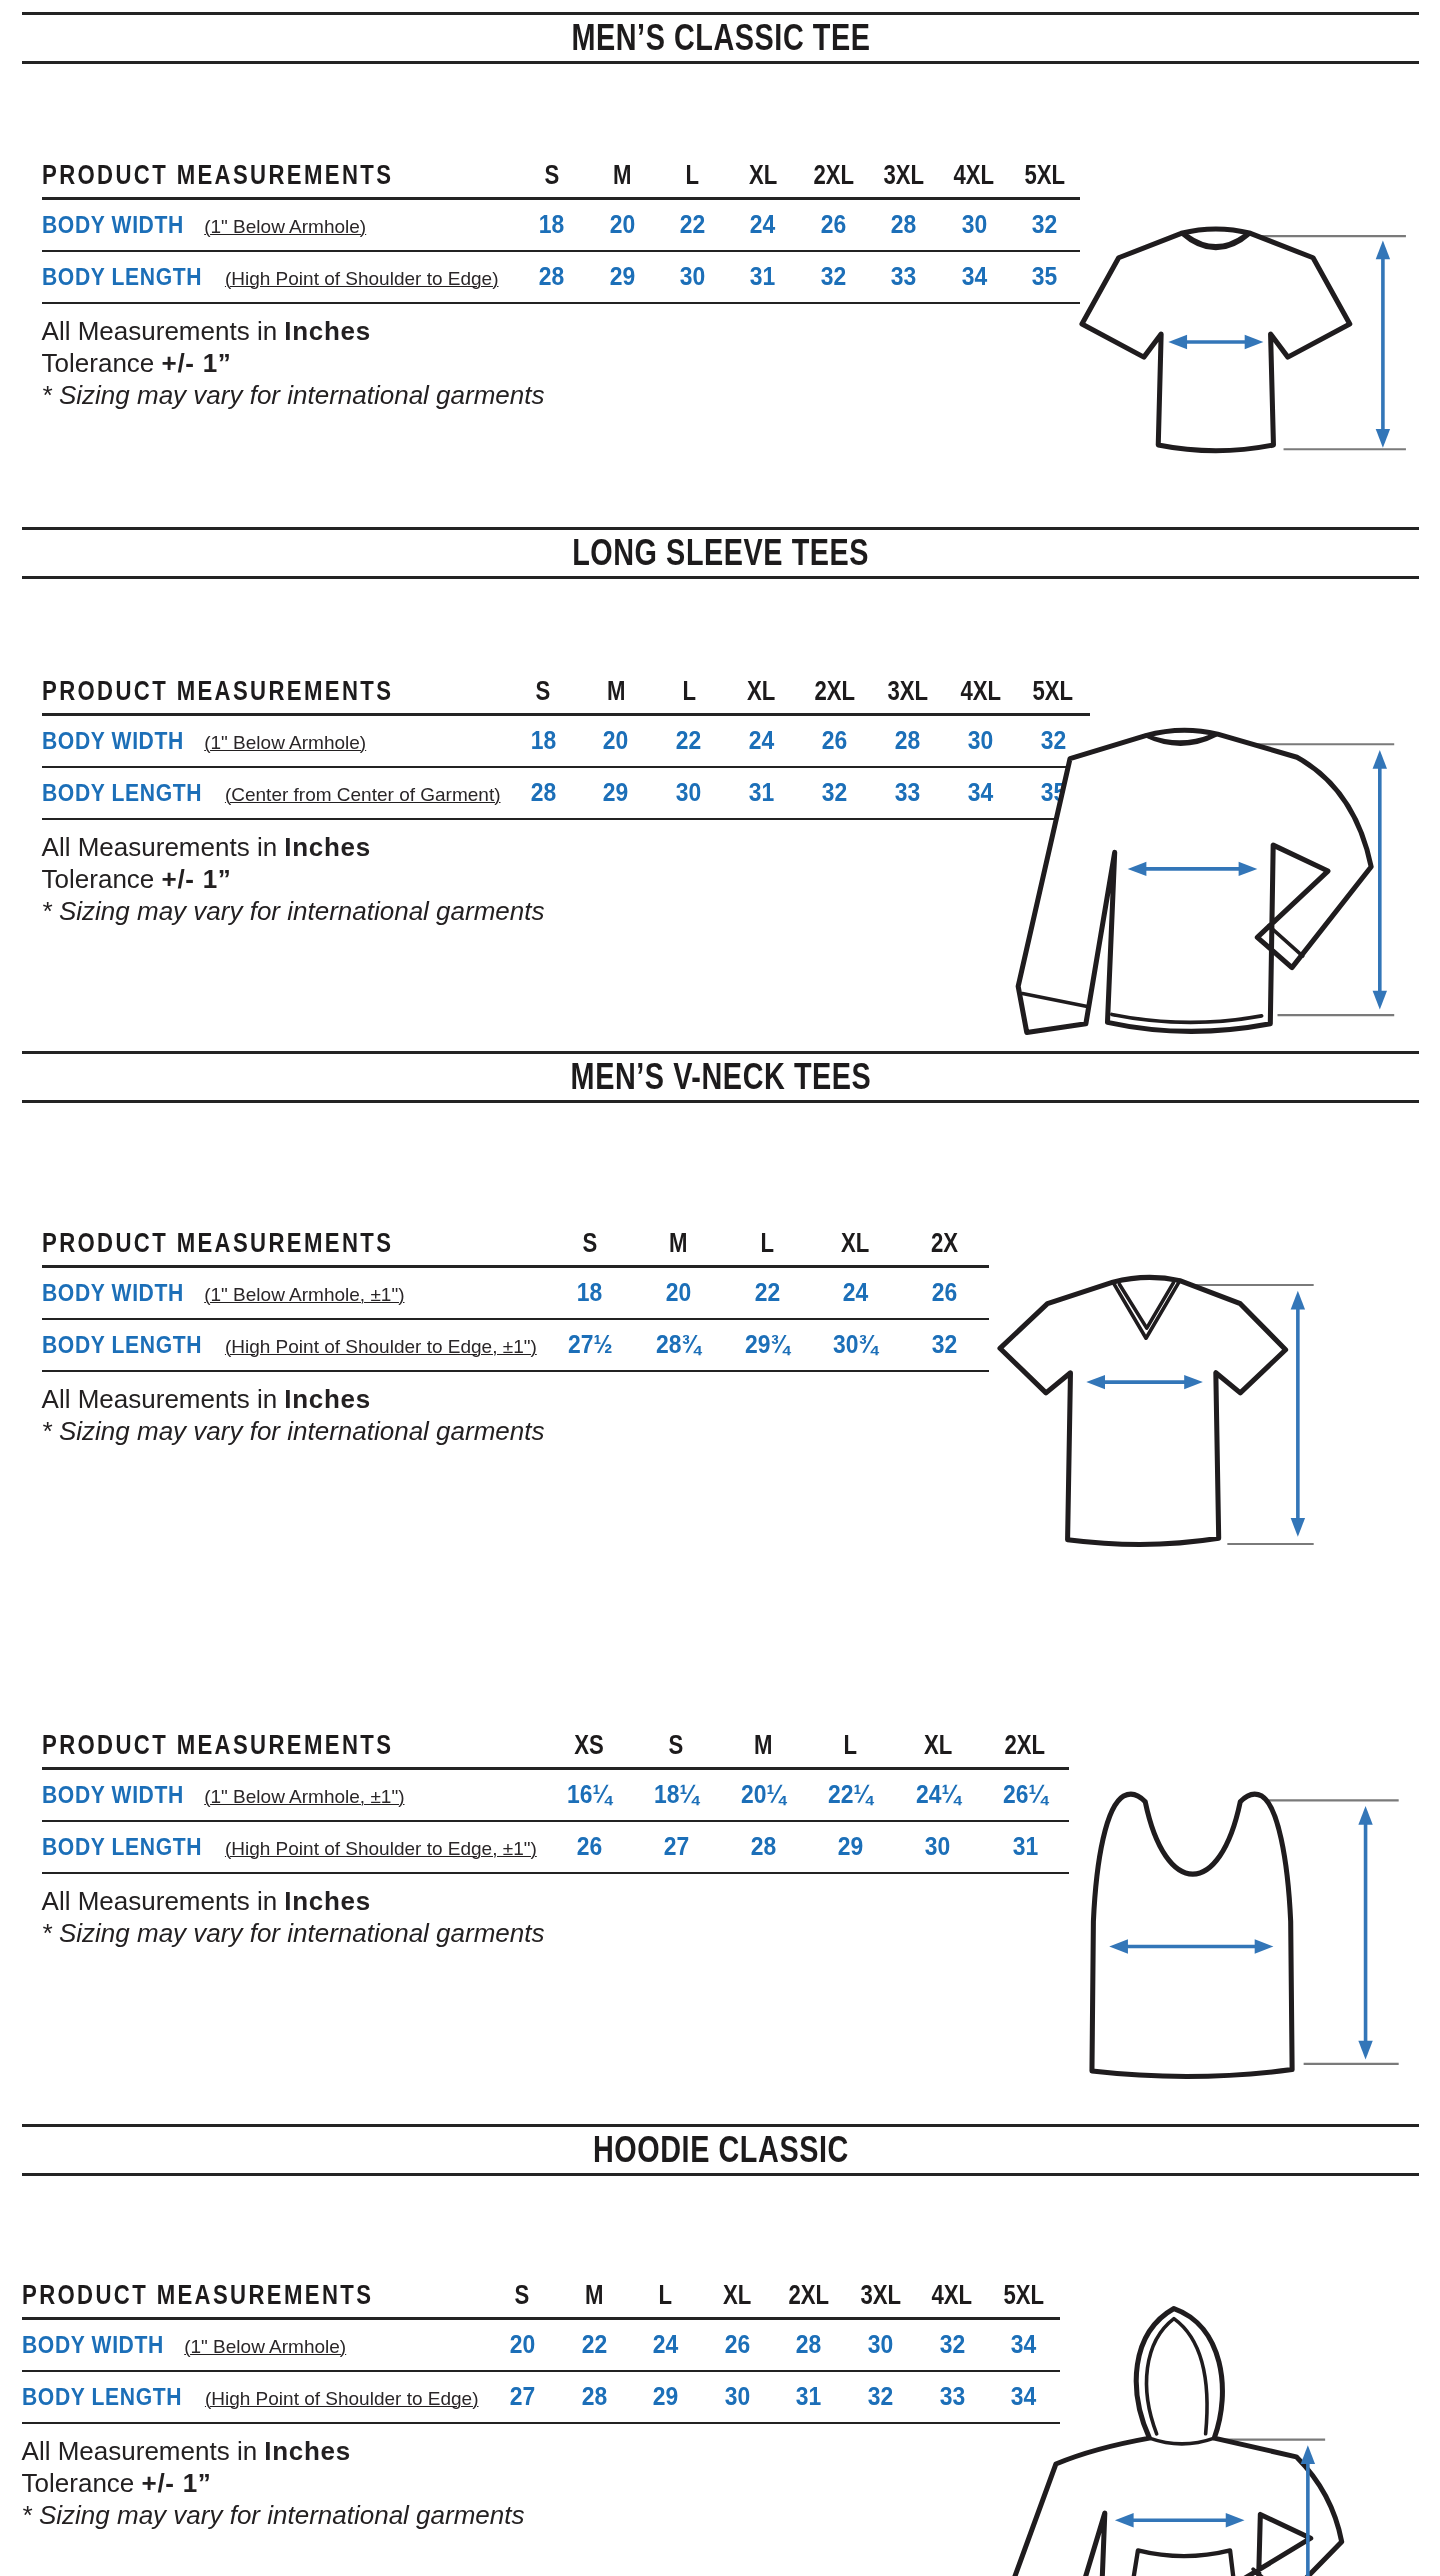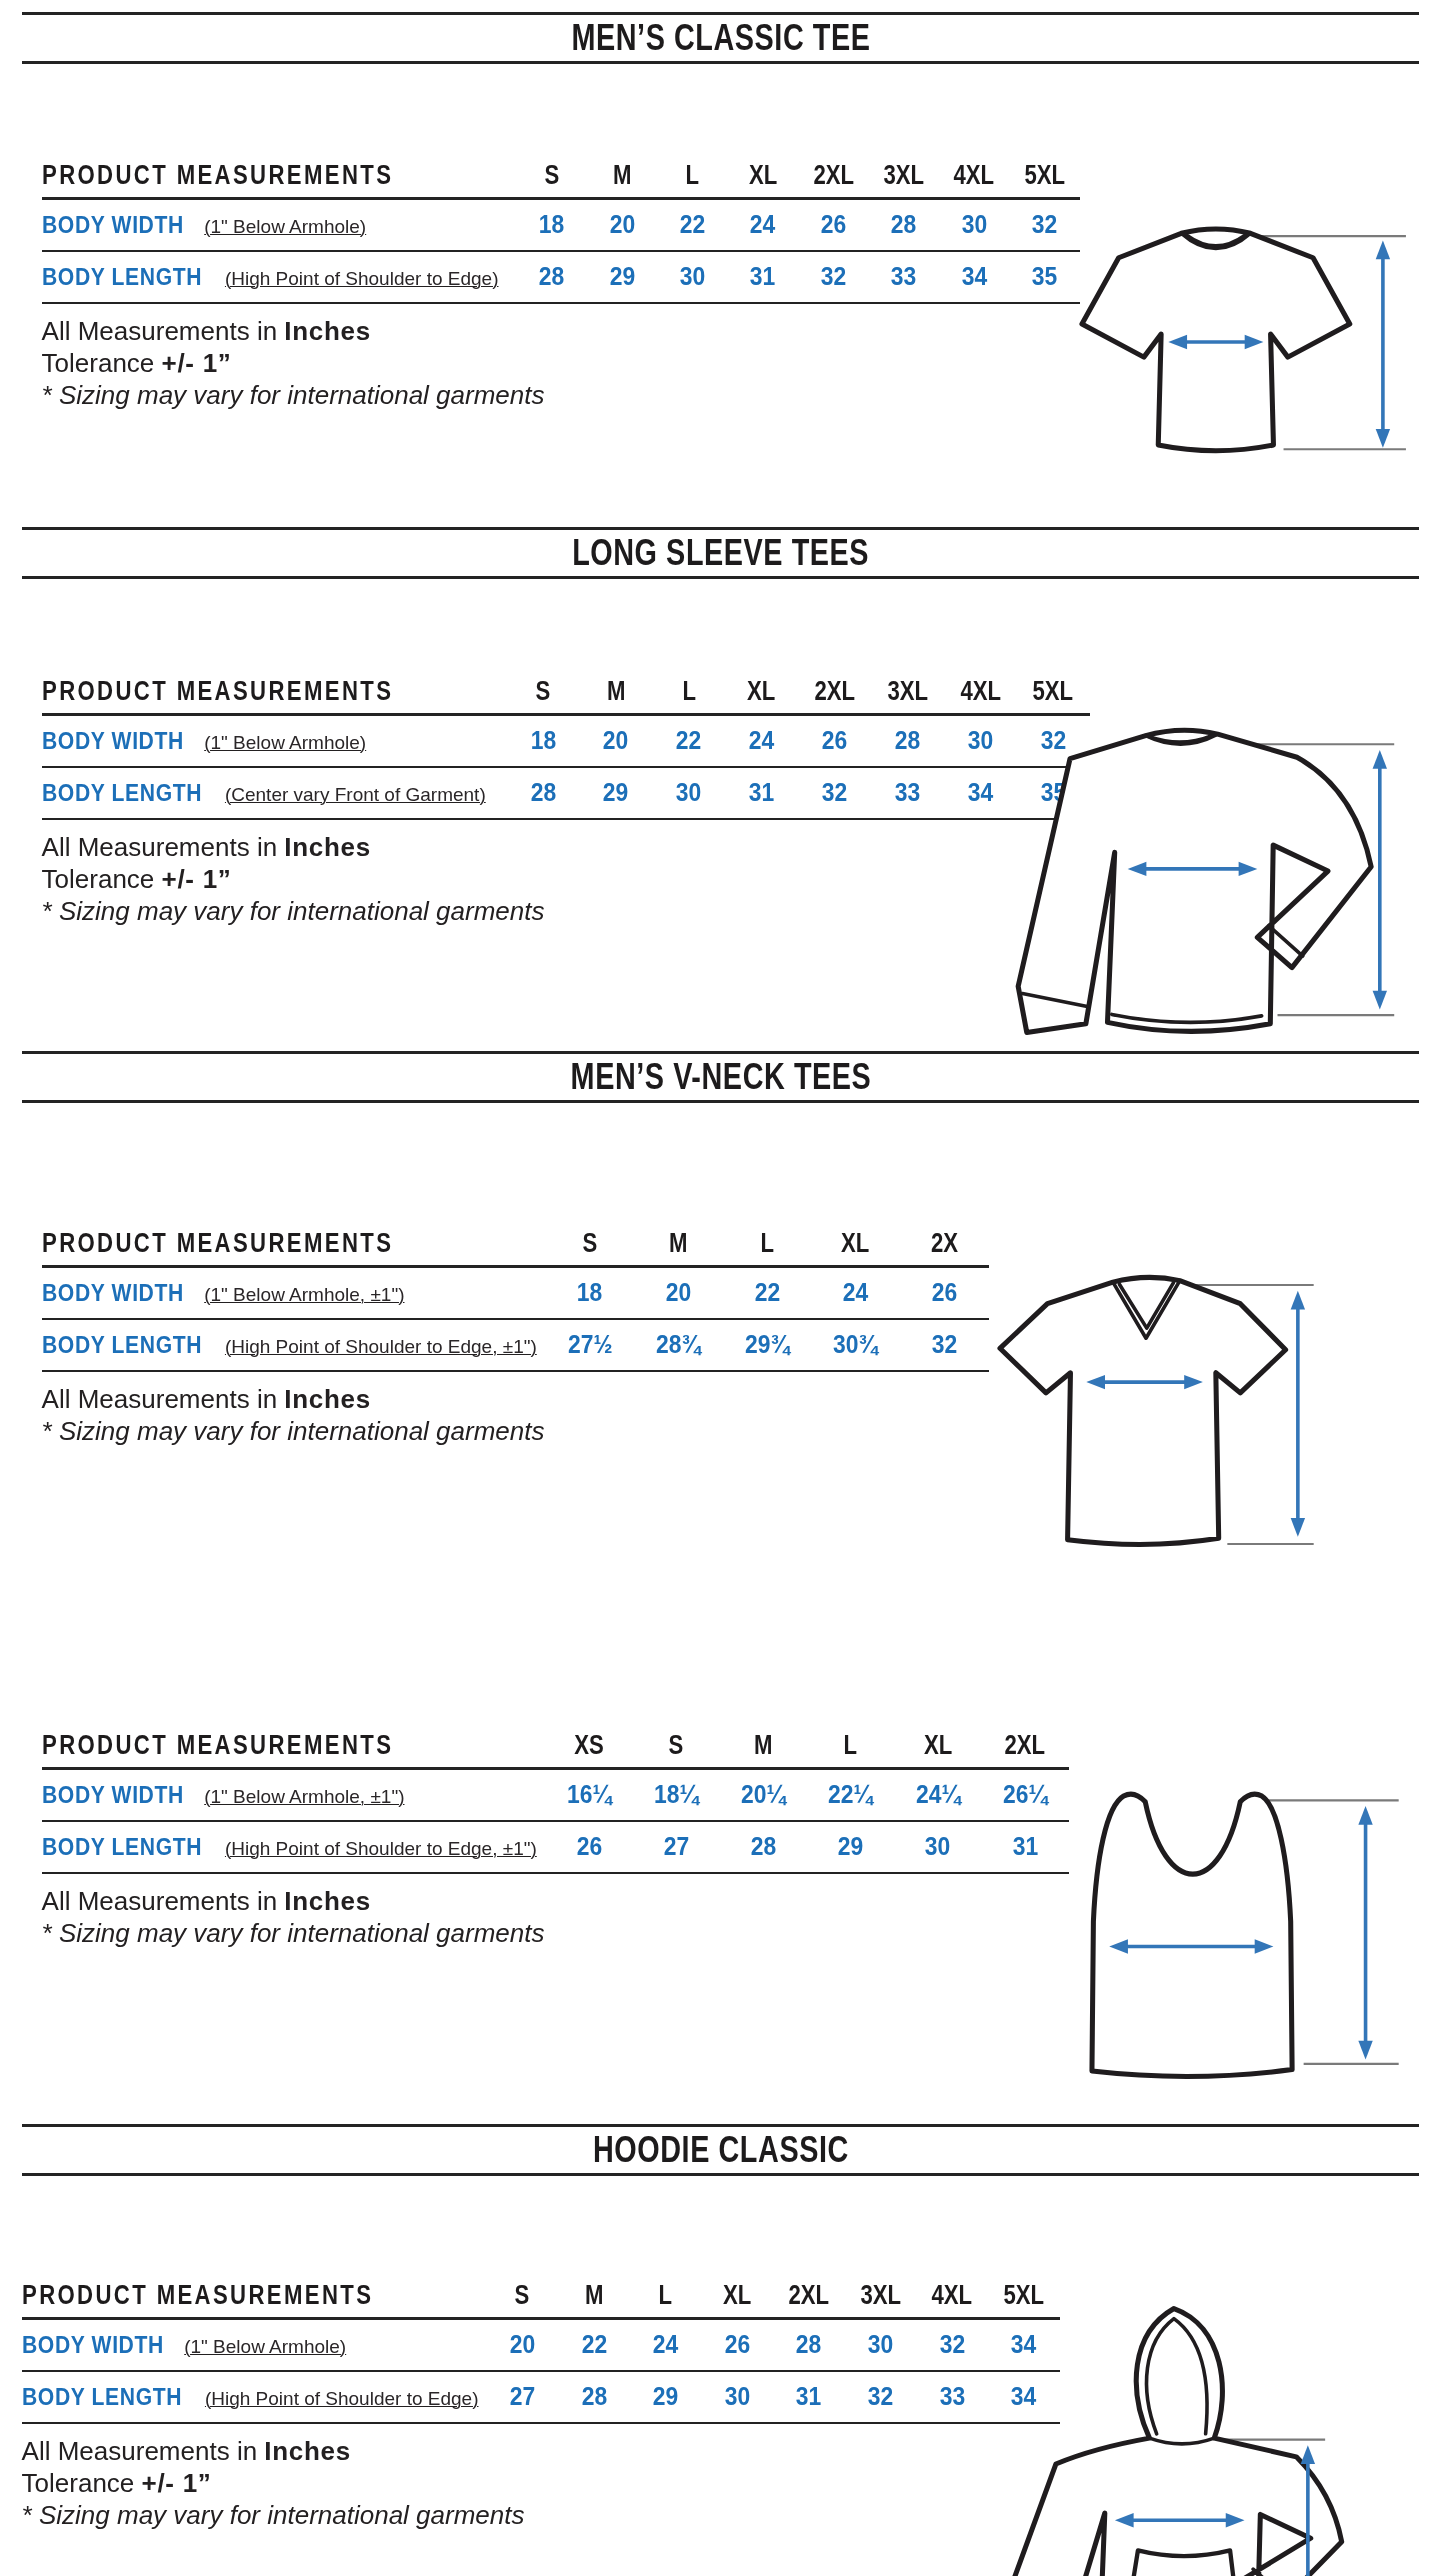--- a/index.html
+++ b/index.html
@@ -171,21 +171,21 @@
             <div class="vcell"><span class="cond">18</span></div>
             <div class="vcell"><span class="cond">20</span></div>
             <div class="vcell"><span class="cond">22</span></div>
             <div class="vcell"><span class="cond">24</span></div>
             <div class="vcell"><span class="cond">26</span></div>
             <div class="vcell"><span class="cond">28</span></div>
             <div class="vcell"><span class="cond">30</span></div>
             <div class="vcell"><span class="cond">32</span></div>
           </div>
           <div class="trow data-row">
-            <div class="label-col"><span class="row-label">BODY LENGTH</span><span class="row-note">(Center vary Front of Garment)</span></div>
+            <div class="label-col"><span class="row-label">BODY LENGTH</span><span class="row-note">(Center from Center of Garment)</span></div>
             <div class="vcell"><span class="cond">28</span></div>
             <div class="vcell"><span class="cond">29</span></div>
             <div class="vcell"><span class="cond">30</span></div>
             <div class="vcell"><span class="cond">31</span></div>
             <div class="vcell"><span class="cond">32</span></div>
             <div class="vcell"><span class="cond">33</span></div>
             <div class="vcell"><span class="cond">34</span></div>
             <div class="vcell"><span class="cond">35</span></div>
           </div>
         </div>

